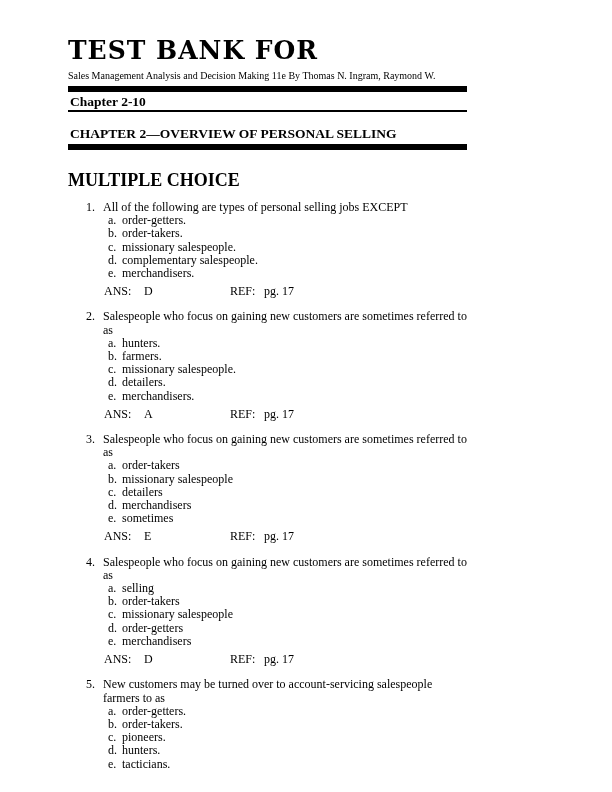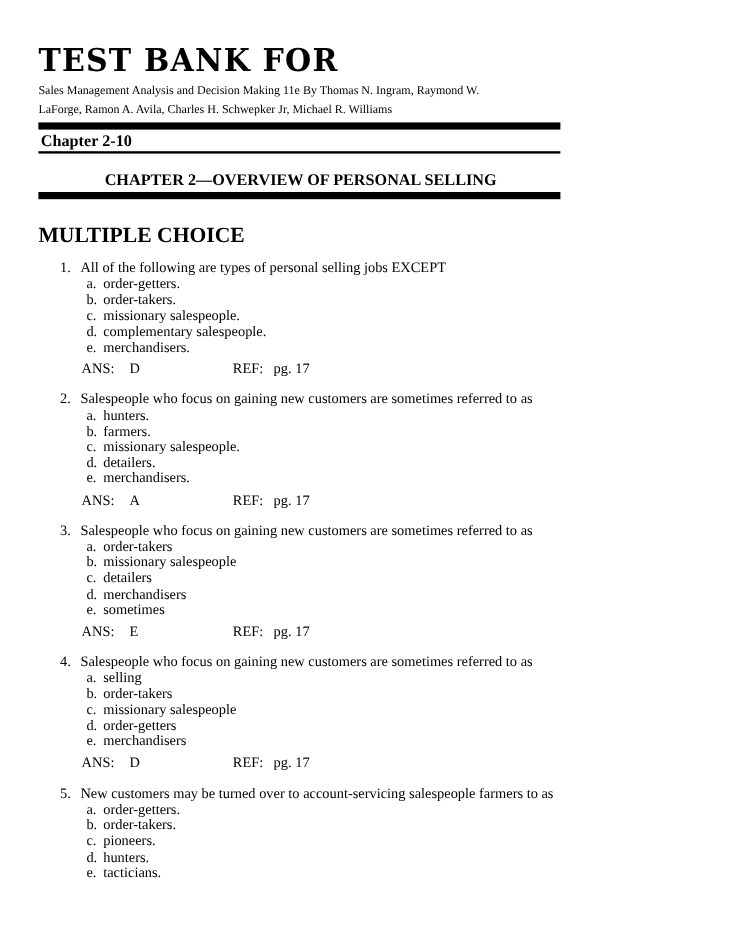--- a/index.html
+++ b/index.html
@@ -6,21 +6,21 @@
     margin: 0;
     padding: 0;
     background: #ffffff;
   }
   .page {
     position: relative;
     width: 514px;
     height: 792px;
     box-sizing: border-box;
     background: #ffffff;
-    padding: 36px 47px 0 32px;
+    padding: 36px 47px 0 68px;
     font-family: "Liberation Serif", serif;
     color: #000000;
     overflow: hidden;
   }
   .doc-title {
     font-family: "DejaVu Serif", serif;
     font-weight: bold;
     font-size: 25px;
     line-height: 28px;
     letter-spacing: 1px;
@@ -47,21 +47,20 @@
   .rule-thin {
     height: 2px;
     background: #000000;
   }
   .chapter-heading {
     font-weight: bold;
     font-size: 13.5px;
     line-height: 16px;
     margin-top: 14px;
     padding-left: 2px;
-    text-align: center;
   }
   .section-heading {
     font-weight: bold;
     font-size: 18px;
     line-height: 14px;
     margin-top: 23px;
   }
   .questions {
     margin-top: 14px;
     font-size: 12px;
@@ -98,21 +97,20 @@
 </style>
 </head>
 <body>
 
 <div class="page">
 
   <div class="doc-title">TEST BANK FOR</div>
 
   <div class="doc-subtitle">
     <div>Sales Management Analysis and Decision Making 11e By Thomas N. Ingram, Raymond W.</div>
-    <div>LaForge, Ramon A. Avila, Charles H. Schwepker Jr, Michael R. Williams</div>
   </div>
 
   <div class="bar-thick"></div>
 
   <div class="chapter-label">Chapter 2-10</div>
 
   <div class="rule-thin"></div>
 
   <div class="chapter-heading">CHAPTER 2—OVERVIEW OF PERSONAL SELLING</div>
 

